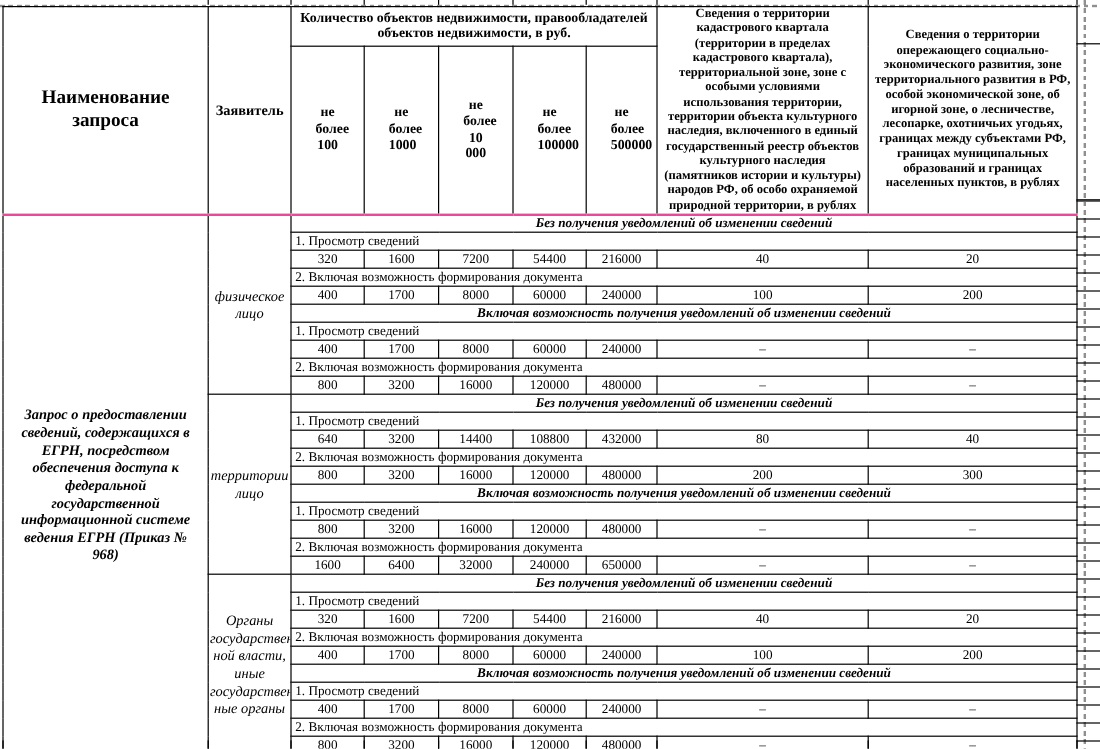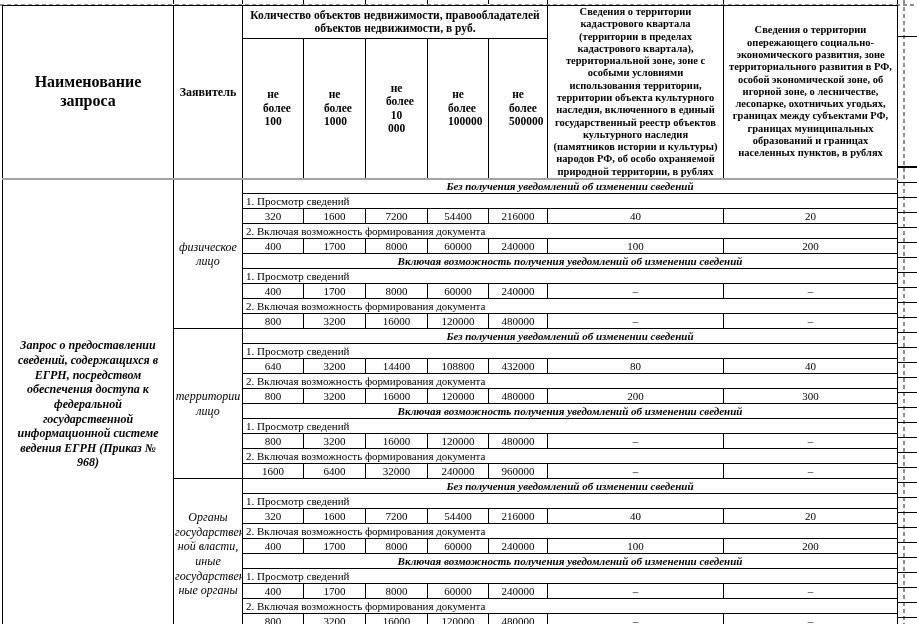--- a/index.html
+++ b/index.html
@@ -24,21 +24,21 @@
     position:absolute; left:2px; top:5px; width:895px;
     border-collapse:collapse; table-layout:fixed;
   }
   .fee td {
     border:1px solid #000; vertical-align:middle; text-align:center;
     font-size:11px; line-height:1.18; overflow:hidden; padding:0 2px;
   }
   thead tr.h1 { height:31px; }
   thead tr.h2 { height:130px; }
   thead td { font-weight:bold; }
-  thead td.hb { border-bottom:2px solid #a3a3a3; }
+  thead td.hb { border-bottom:2px solid #ec4899; }
   td.request-head { font-size:16px;text-align:center; }
   td.applicant-head { font-size:12px; }
   td.qty-group { font-size:11.5px; }
   td.tier { font-size:11.5px; padding:0 20px; }
   td.longhead { font-size:10.5px; line-height:1.17; padding:0 4px; }
 
   tbody tr { height:15px; }
   td.request-cell {
     font-weight:bold; font-style:italic; font-size:12px; line-height:1.22; padding:0 8px;
   }
@@ -238,21 +238,21 @@
         <td class="val">–</td>
       </tr>
       <tr>
         <td class="rowlabel" colspan="7">2. Включая возможность формирования документа</td>
       </tr>
       <tr>
         <td class="val">1600</td>
         <td class="val">6400</td>
         <td class="val">32000</td>
         <td class="val">240000</td>
-        <td class="val">960000</td>
+        <td class="val">650000</td>
         <td class="val">–</td>
         <td class="val">–</td>
       </tr>
       <tr>
         <td class="applicant-cell" rowspan="10">Органы
 государствен
 ной власти,
 иные
 государствен
 ные органы</td>

